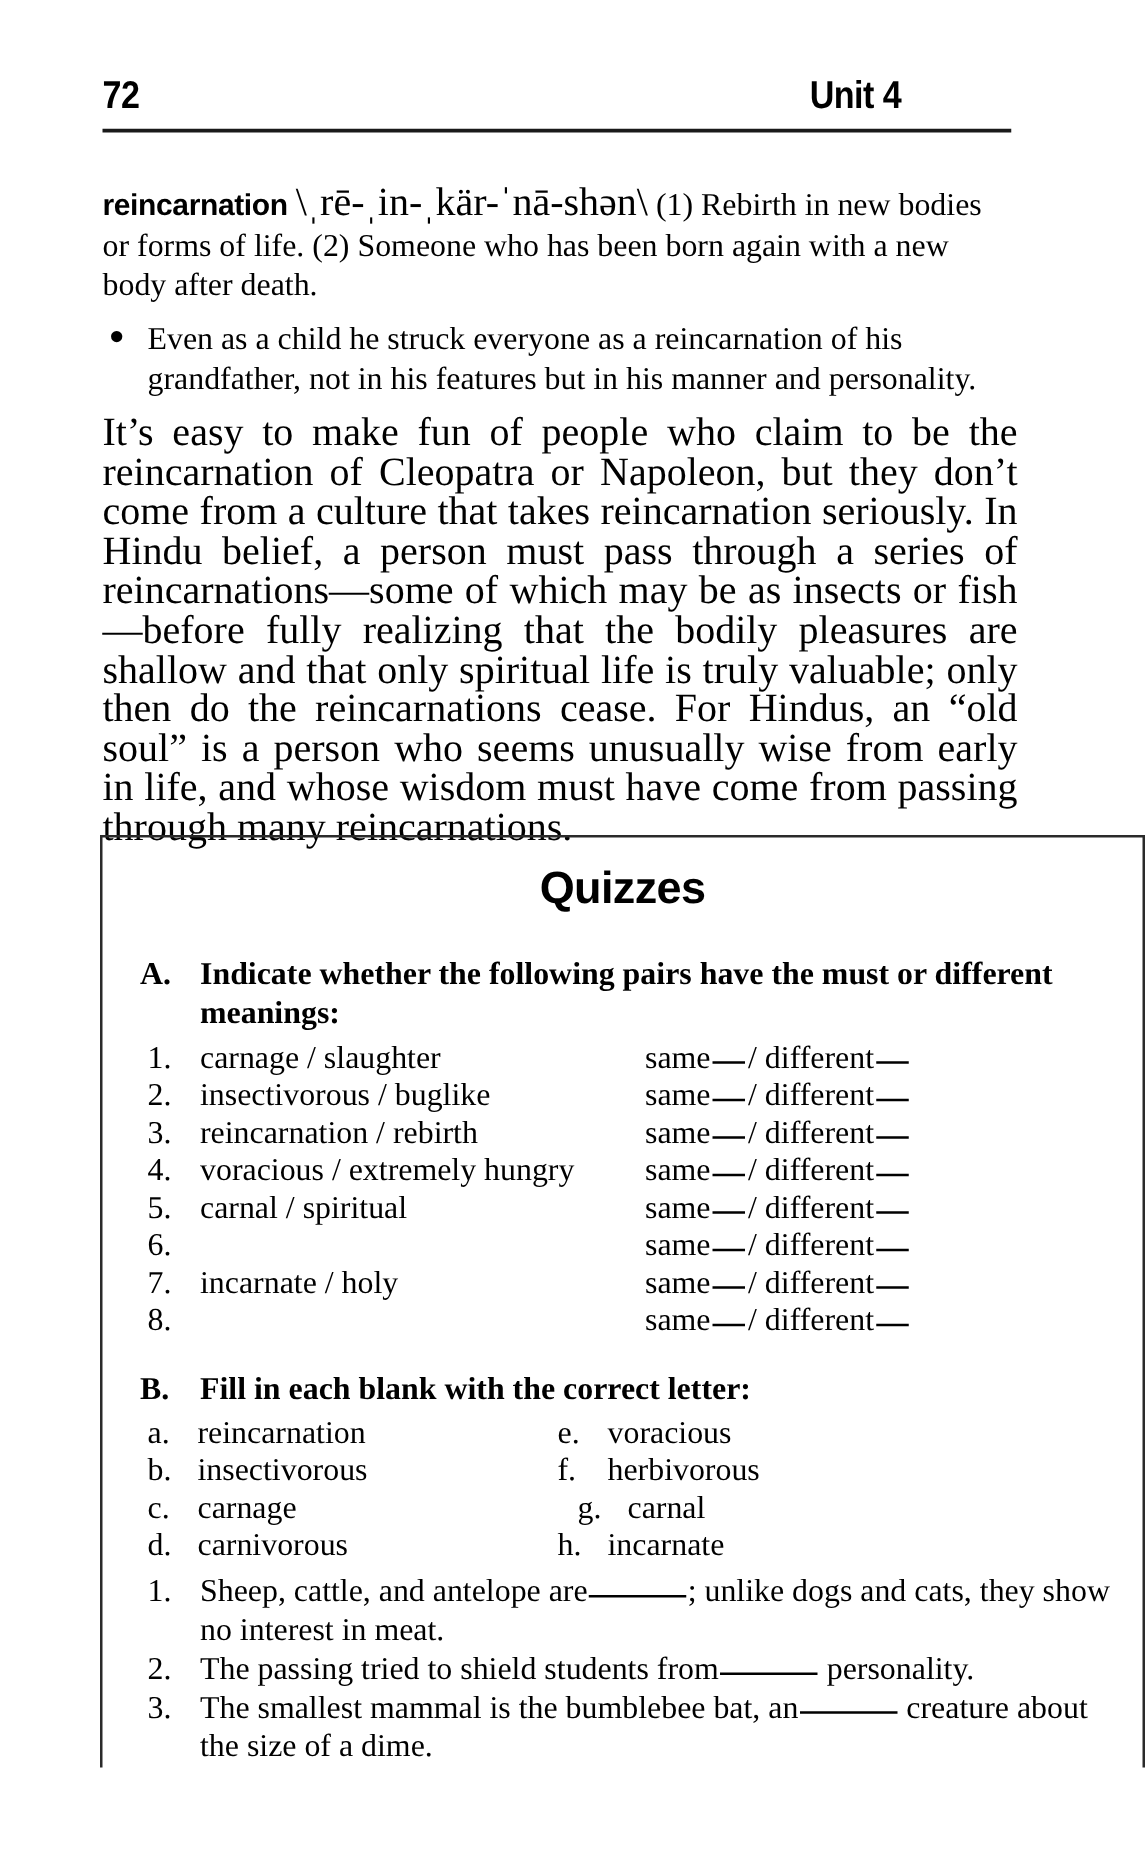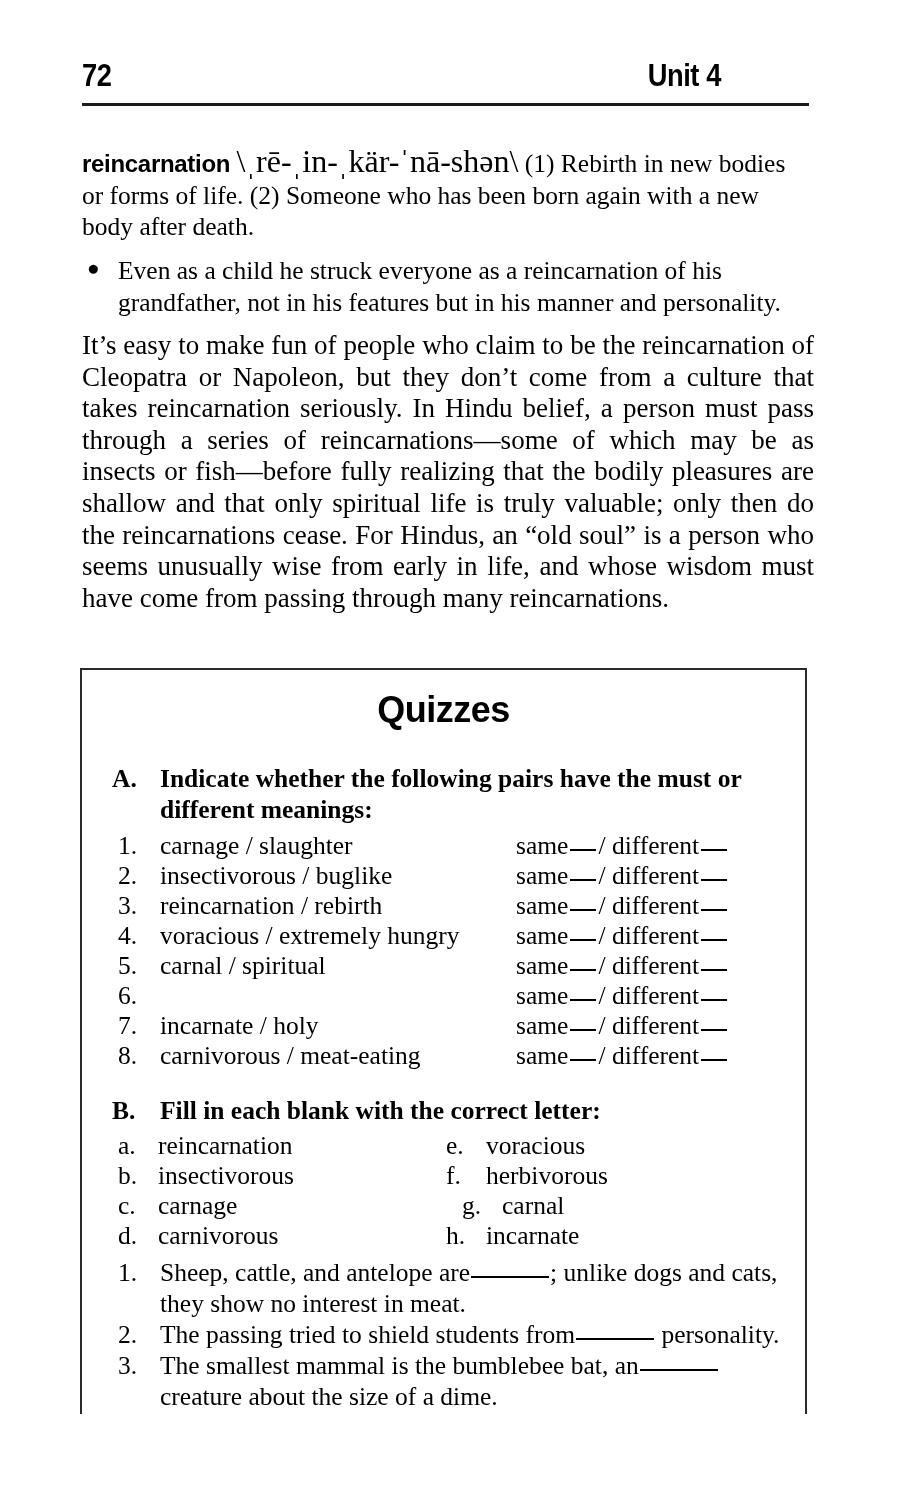--- a/index.html
+++ b/index.html
@@ -89,31 +89,31 @@
     left: 5px;
     top: -2px;
     font-size: 21px;
   }
 
   .discussion {
     position: absolute;
     left: 82px;
     top: 330px;
     width: 732px;
-    font-size: 27px;
+    font-size: 32px;
     line-height: 31.6px;
     text-align: justify;
   }
 
   
   .quiz-box {
     position: absolute;
     left: 80px;
     top: 668px;
-    width: 727px;
+    width: 836px;
     height: 746px;
     border: 2px solid #2a2a2a;
     border-bottom: none;
     box-sizing: border-box;
     overflow: hidden;
   }
   .quiz-title {
     text-align: center;
     font-family: "Liberation Sans", sans-serif;
     font-weight: bold;
@@ -293,21 +293,20 @@
       <div class="pair-row">
         <span class="num">7.</span>
         <span>incarnate / holy</span>
         <span class="answers">
           <span>same</span><span class="blank-s"></span><span>/</span>
           <span>different</span><span class="blank-s"></span>
         </span>
       </div>
       <div class="pair-row">
         <span class="num">8.</span>
-        <span>carnivorous / meat-eating</span>
         <span class="answers">
           <span>same</span><span class="blank-s"></span><span>/</span>
           <span>different</span><span class="blank-s"></span>
         </span>
       </div>
     </div>
 
     <div class="quiz-section-head" style="margin-top:24px;">
       <span class="sec-letter">B.</span>
       <span>Fill in each blank with the correct letter:</span>

